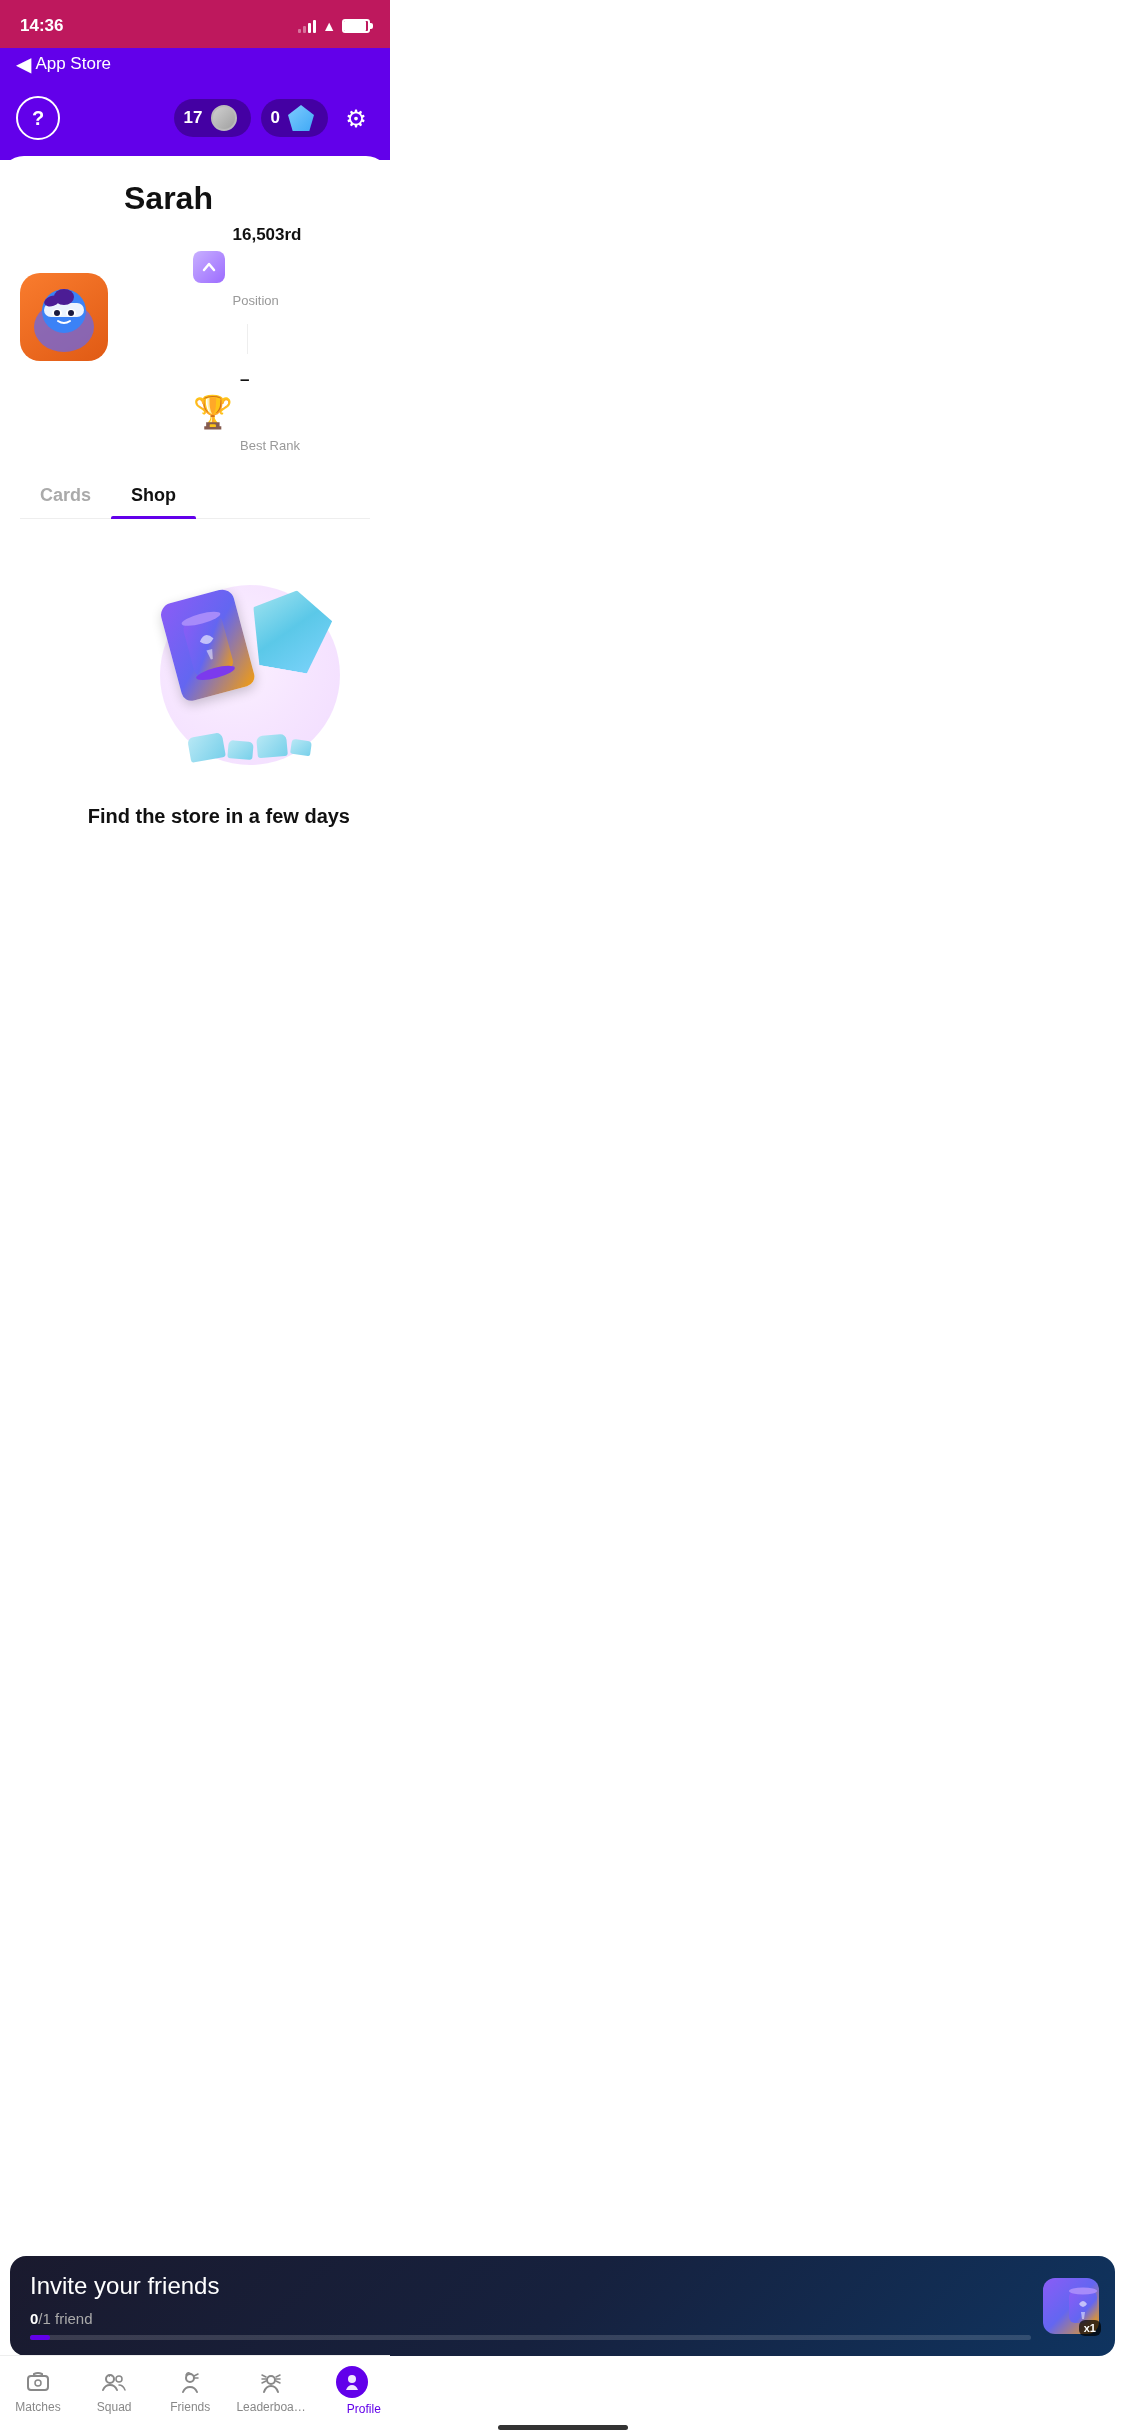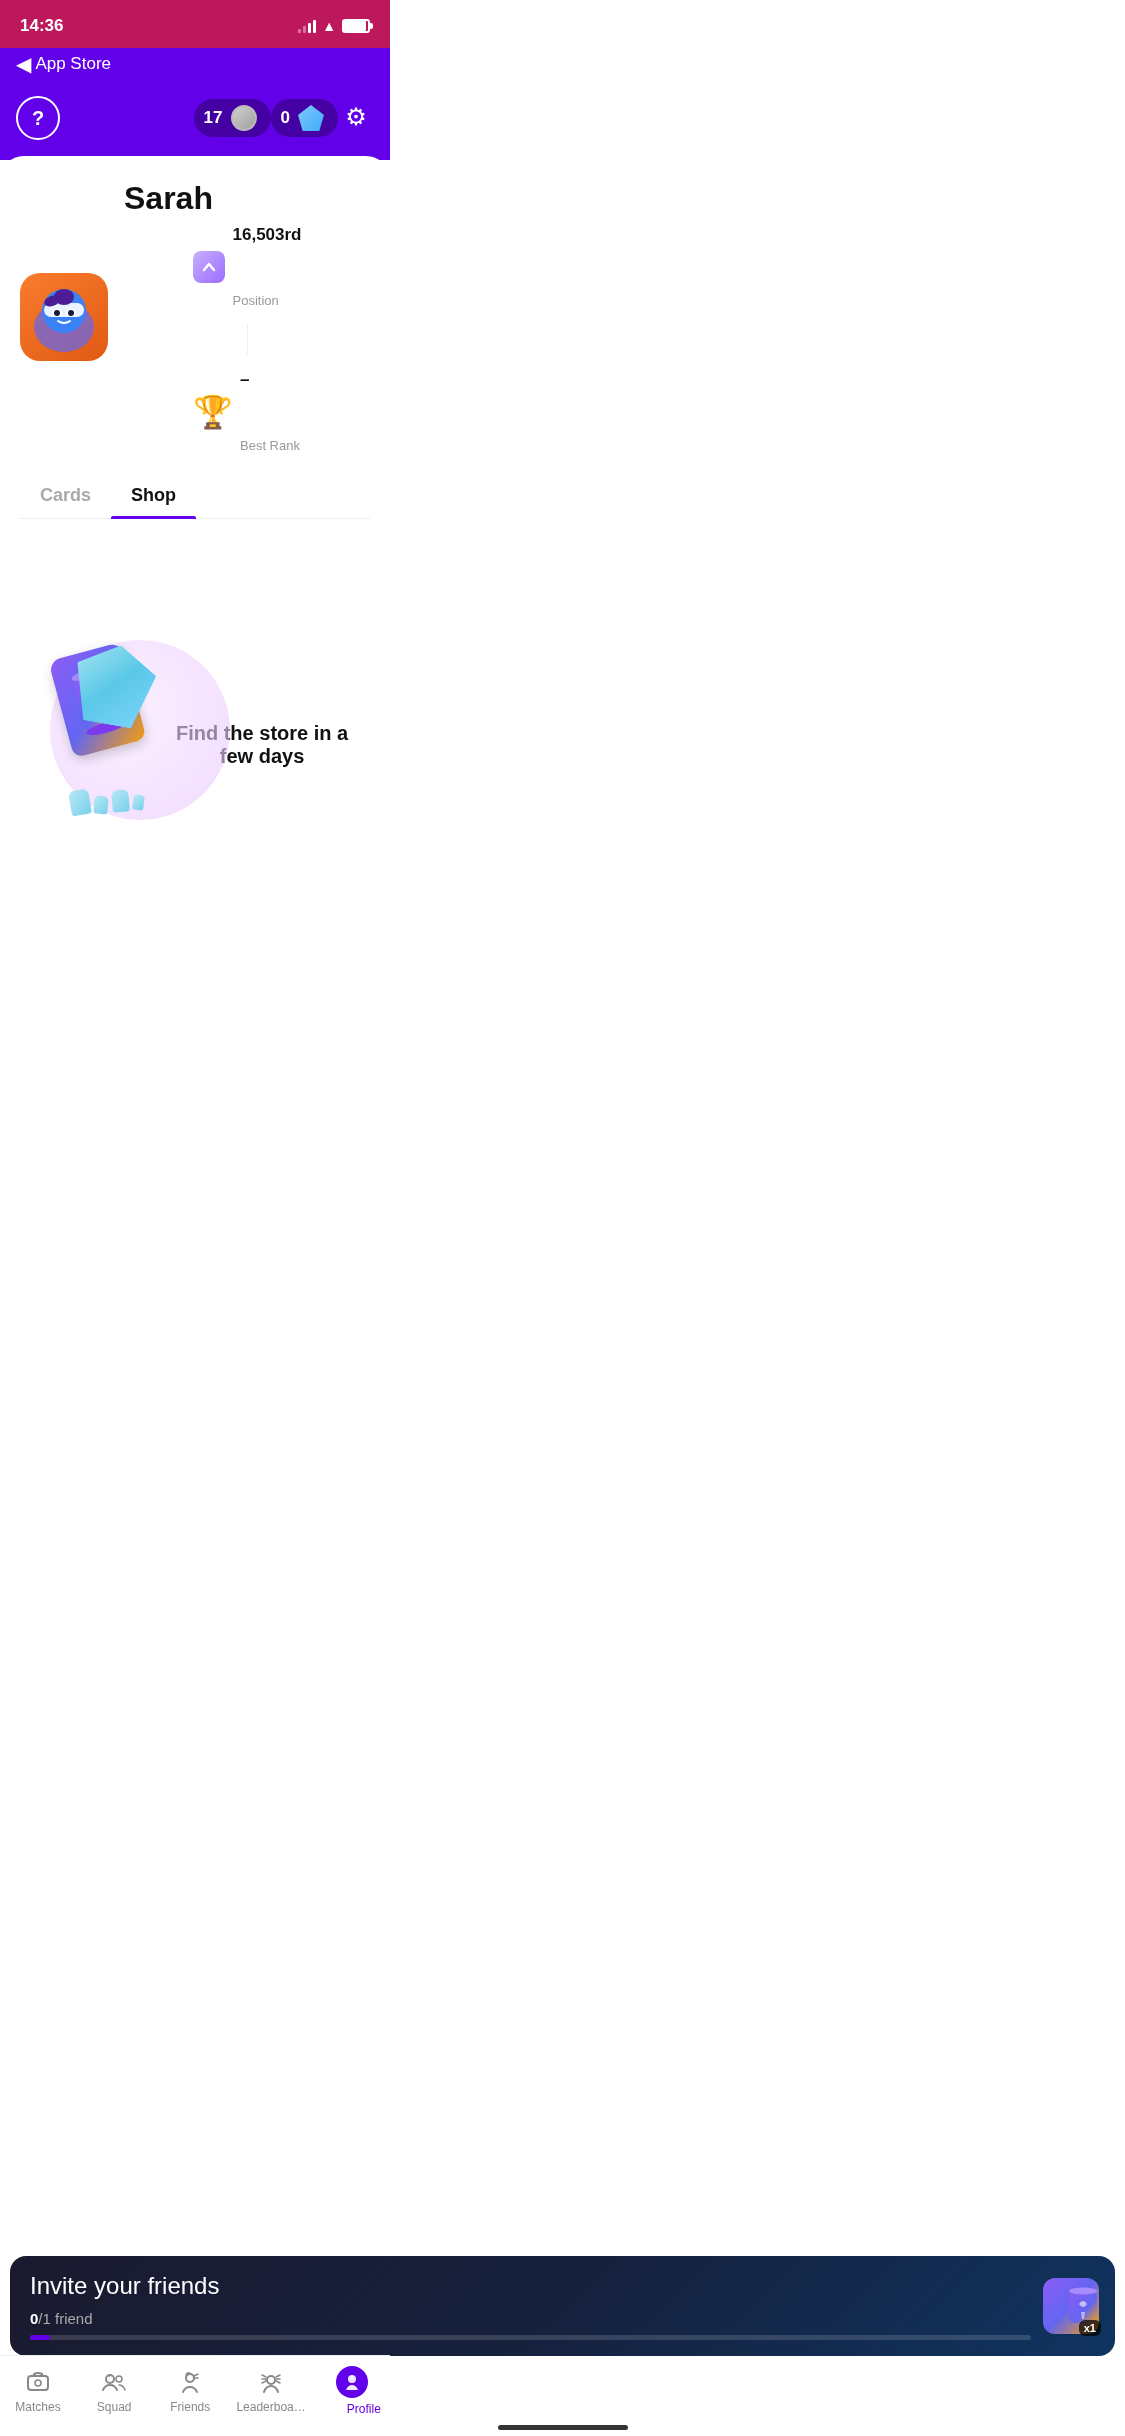--- a/index.html
+++ b/index.html
@@ -118,21 +118,22 @@
       align-items: center;
       justify-content: center;
       color: white;
       font-size: 20px;
       font-weight: 700;
       cursor: pointer;
       flex-shrink: 0;
     }
     .currency-row {
       display: flex;
-      align-items: flex-start;
+      align-items: flex-end;
+      gap: 10px;
     }
     .currency-pill {
       background: rgba(0,0,0,0.3);
       border-radius: 20px;
       padding: 6px 14px 6px 10px;
       display: flex;
       align-items: center;
       gap: 8px;
       color: white;
       font-size: 17px;
@@ -269,22 +270,22 @@
       height: 3px;
       background: #6200ea;
       border-radius: 2px 2px 0 0;
     }
 
     
     .shop-content {
       background: white;
       min-height: 400px;
       display: flex;
-      flex-direction: row;
-      align-items: center;
+      flex-direction: column;
+      align-items: flex-end;
       padding: 40px 20px 20px;
     }
     .shop-illustration {
       width: 200px;
       height: 200px;
       position: relative;
       margin-bottom: 30px;
     }
     .shop-circle-bg {
       width: 180px;

